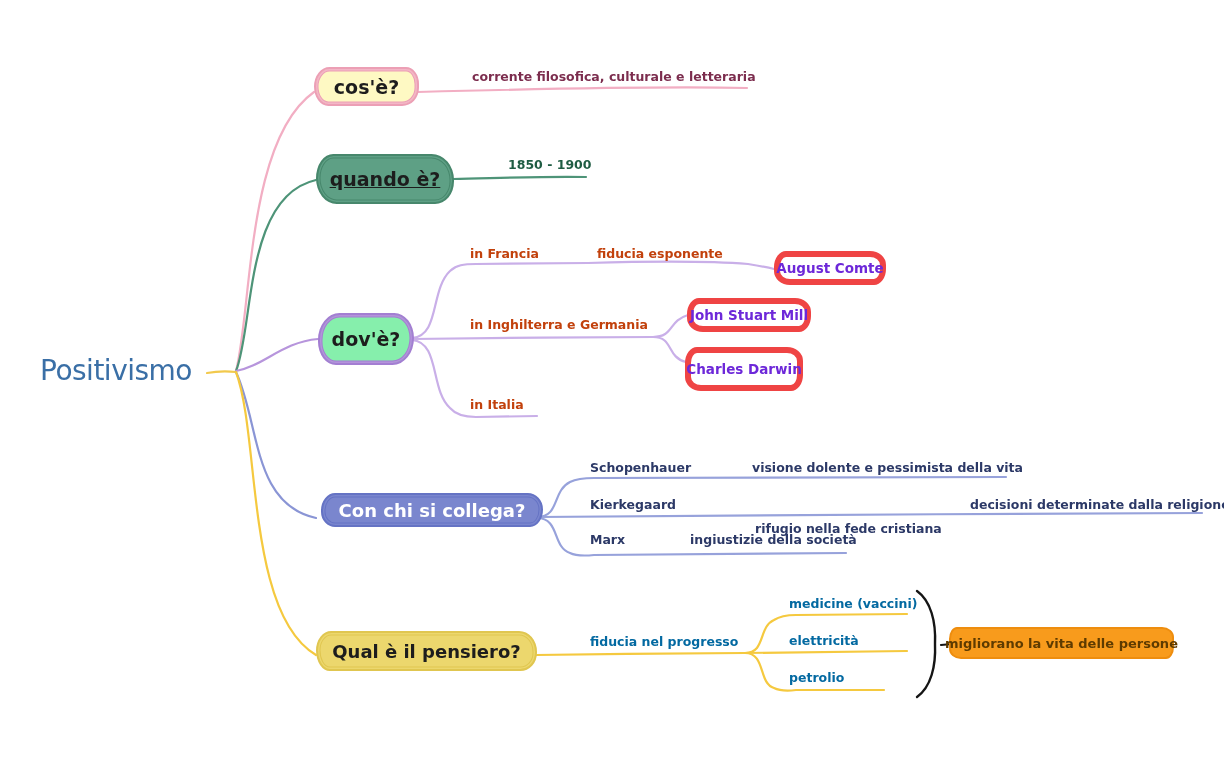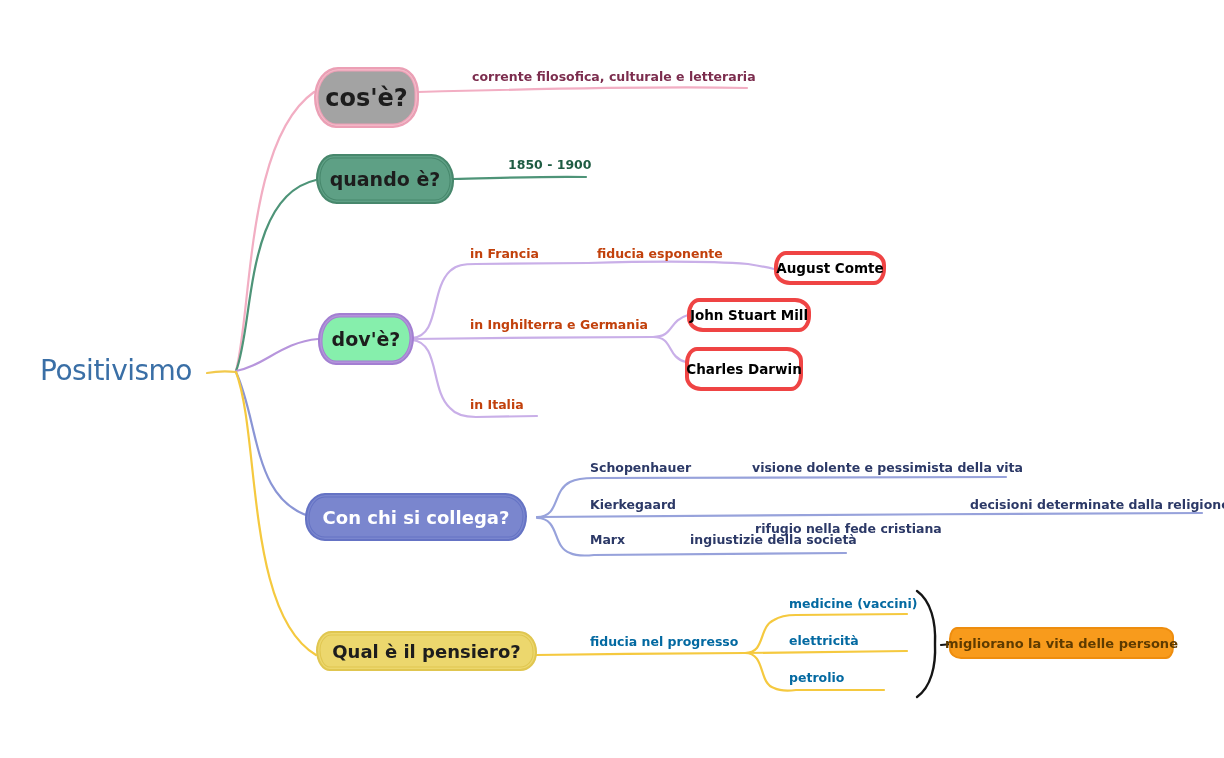--- a/index.html
+++ b/index.html
@@ -15,60 +15,61 @@
     position:absolute;left:40px;top:354px;
     font-size:28px;letter-spacing:-0.5px;
     color:#3A6FA6;white-space:nowrap;
   }
   .node{
     position:absolute;display:flex;align-items:center;justify-content:center;
     font-weight:bold;color:#1d1d1d;text-align:center;
     box-sizing:border-box;white-space:nowrap;
   }
   .node-pink{
-    left:314px;top:67px;width:105px;height:61px;font-size:24px;
-    background:#a3a3a3;border:2px solid #EC9FB5;
+    left:314px;top:67px;width:105px;height:39px;font-size:19px;
+    background:#fef9c3;border:2px solid #EC9FB5;
     border-radius:24px 20px 26px 22px / 30px 26px 28px 30px;
     box-shadow:inset 0 0 0 1.5px #F3B7C7, inset 0 0 0 2.5px #EC9FB5;
   }
   .node-green{
     left:316px;top:154px;width:138px;height:50px;font-size:19px;
     background:#5EA085;border:2px solid #47876C;
     border-radius:20px 26px 22px 24px / 28px 30px 26px 30px;
     box-shadow:inset 0 0 0 1.5px #5EA085, inset 0 0 0 2.5px #47876C;
+    text-decoration:underline;
   }
   .node-purple{
     left:318px;top:313px;width:96px;height:52px;font-size:19px;
     background:#86efac;border:2px solid #A37ED2;
     border-radius:24px 22px 24px 20px / 30px 28px 30px 26px;
     box-shadow:inset 0 0 0 1.5px #B493DB, inset 0 0 0 2.5px #A37ED2;
   }
   .node-blue{
-    left:305px;top:493px;width:222px;height:48px;font-size:18px;
+    left:321px;top:493px;width:222px;height:34px;font-size:18px;
     background:#7A86CE;border:2px solid #6573C4;color:#ffffff;
     border-radius:24px 26px 22px 24px / 30px 28px 30px 26px;
     box-shadow:inset 0 0 0 1.5px #7A86CE, inset 0 0 0 2.5px #6573C4;
   }
   .node-yellow{
     left:316px;top:631px;width:221px;height:40px;font-size:18px;
     background:#ECD76D;border:2px solid #E0C650;
     border-radius:22px 26px 24px 20px / 28px 30px 26px 30px;
     box-shadow:inset 0 0 0 1.5px #ECD76D, inset 0 0 0 2.5px #E0C650;
   }
   .lbl{
     position:absolute;font-size:12.5px;font-weight:bold;white-space:nowrap;
   }
   .lbl-maroon{color:#7C2D4E;}
   .lbl-green{color:#1F5C43;}
   .lbl-purple{color:#c2410c;}
   .lbl-navy{color:#2C3967;}
   .lbl-olive{color:#0369a1;}
   .pbox{
     position:absolute;display:flex;align-items:center;justify-content:center;
-    background:#ffffff;border:4px solid #ef4444;color:#000000;
+    background:#ffffff;border:6px solid #ef4444;color:#6d28d9;
     font-size:13.5px;font-weight:bold;box-sizing:border-box;white-space:nowrap;
     border-radius:12px 16px 12px 16px / 16px 14px 16px 14px;
   }
   .pbox-comte{left:774px;top:251px;width:112px;height:34px;}
   .pbox-mill{left:687px;top:298px;width:124px;height:34px;}
   .pbox-darwin{left:685px;top:347px;width:118px;height:44px;}
   .result-box{
     position:absolute;left:949px;top:627px;width:225px;height:32px;
     display:flex;align-items:center;justify-content:center;
     background:#F89B1C;border:2px solid #EE8D0E;color:#5E3B00;

